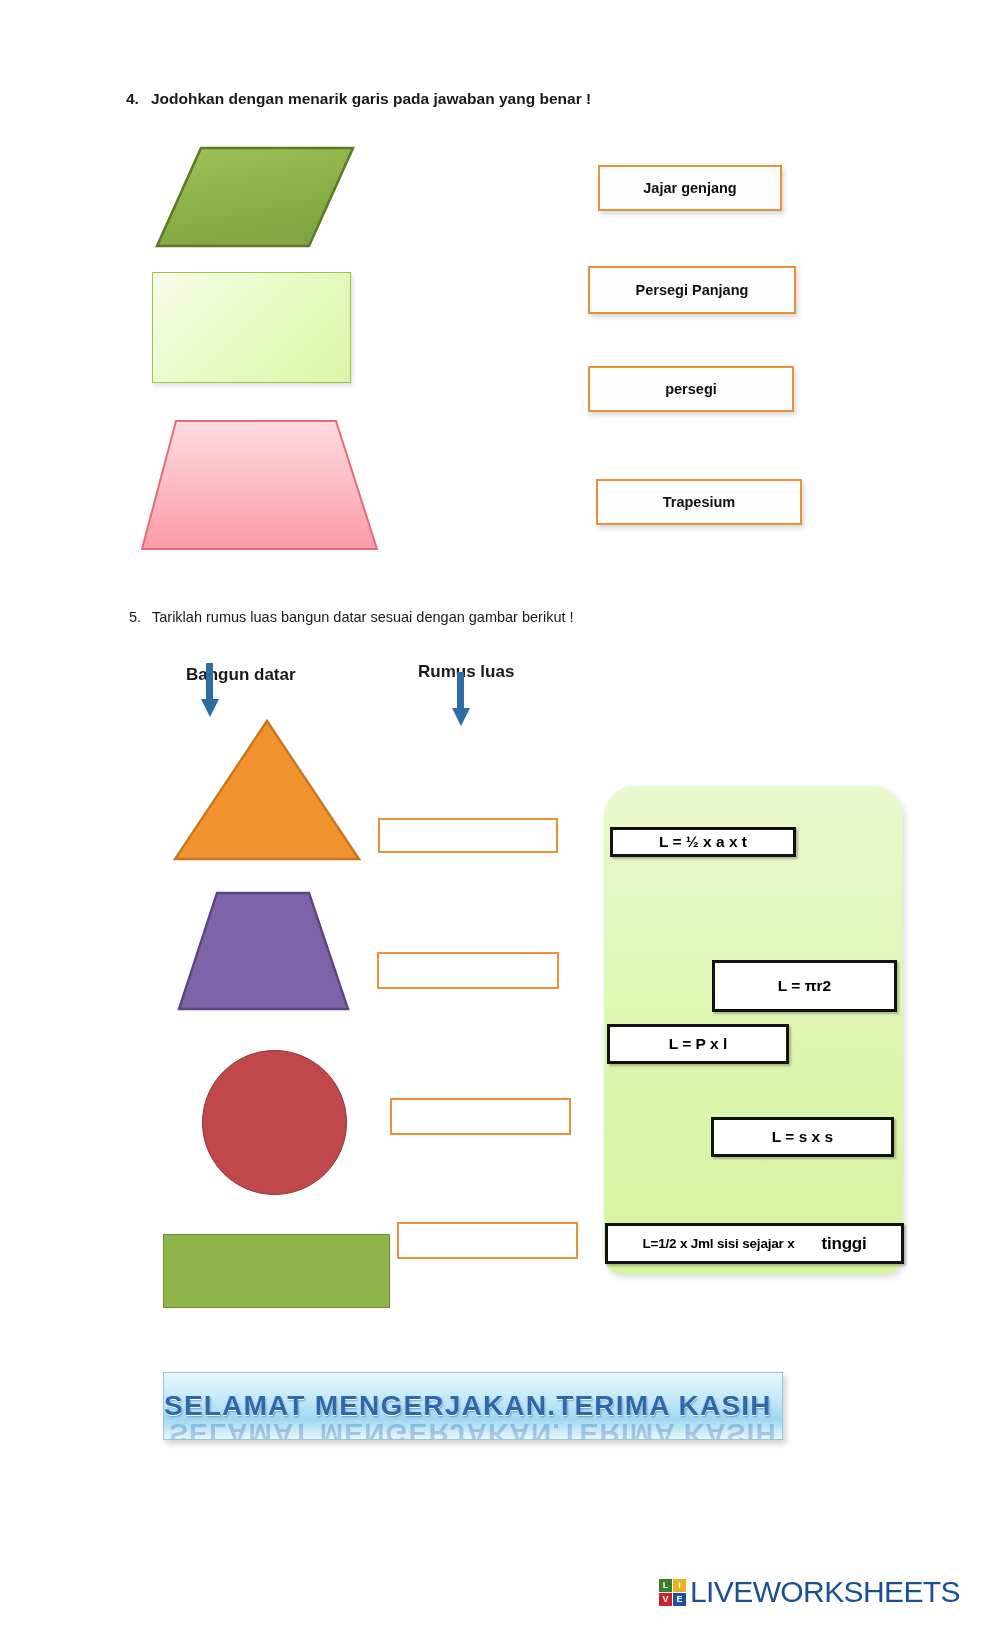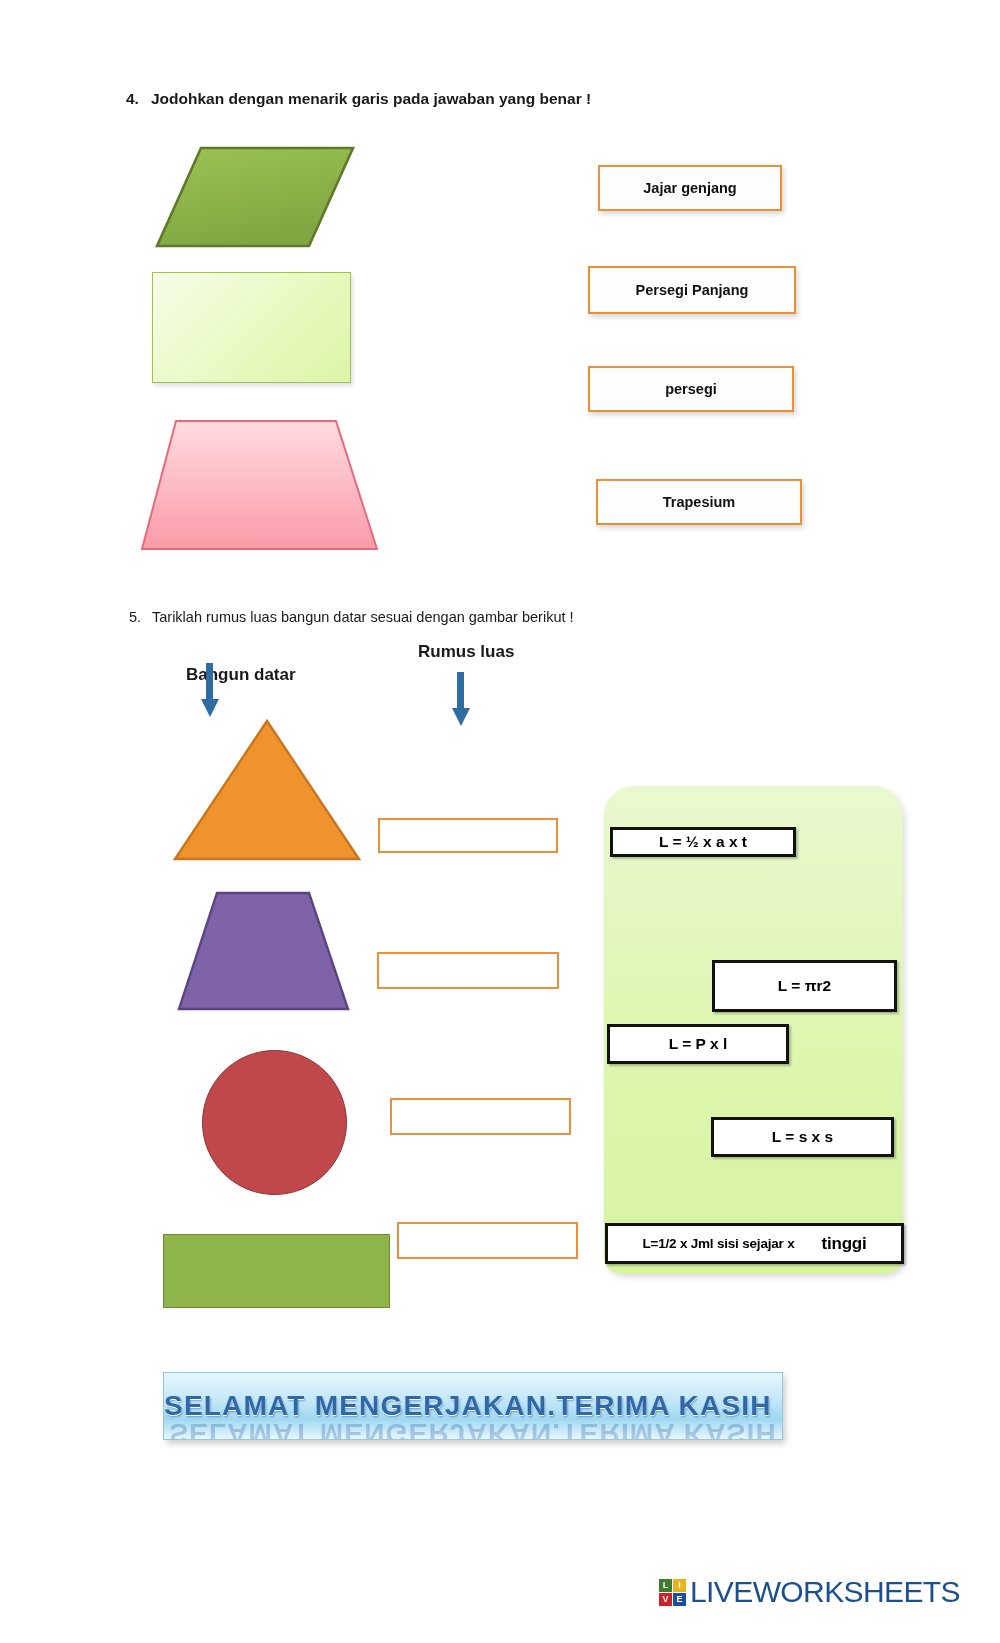--- a/index.html
+++ b/index.html
@@ -56,21 +56,21 @@
 
   
   .col-head {
     position: absolute;
     font-weight: bold;
     font-size: 17px;
     white-space: nowrap;
     margin-top: 32px;
   }
   #col-head-bangun { left: 186px; top: 633px; }
-  #col-head-rumus  { left: 418px; top: 610px; }
+  #col-head-rumus  { left: 418px; top: 630px; }
 
   
   .arrow { position: absolute; width: 22px; height: 56px; }
 
   
   #triangle-shape  { left: 172px; top: 718px; width: 190px; height: 144px; }
   #trapezoid-shape-q5 { left: 176px; top: 890px; width: 175px; height: 122px; }
   #circle-shape {
     left: 202px; top: 1050px; width: 145px; height: 145px;
     background: #c0474a;

